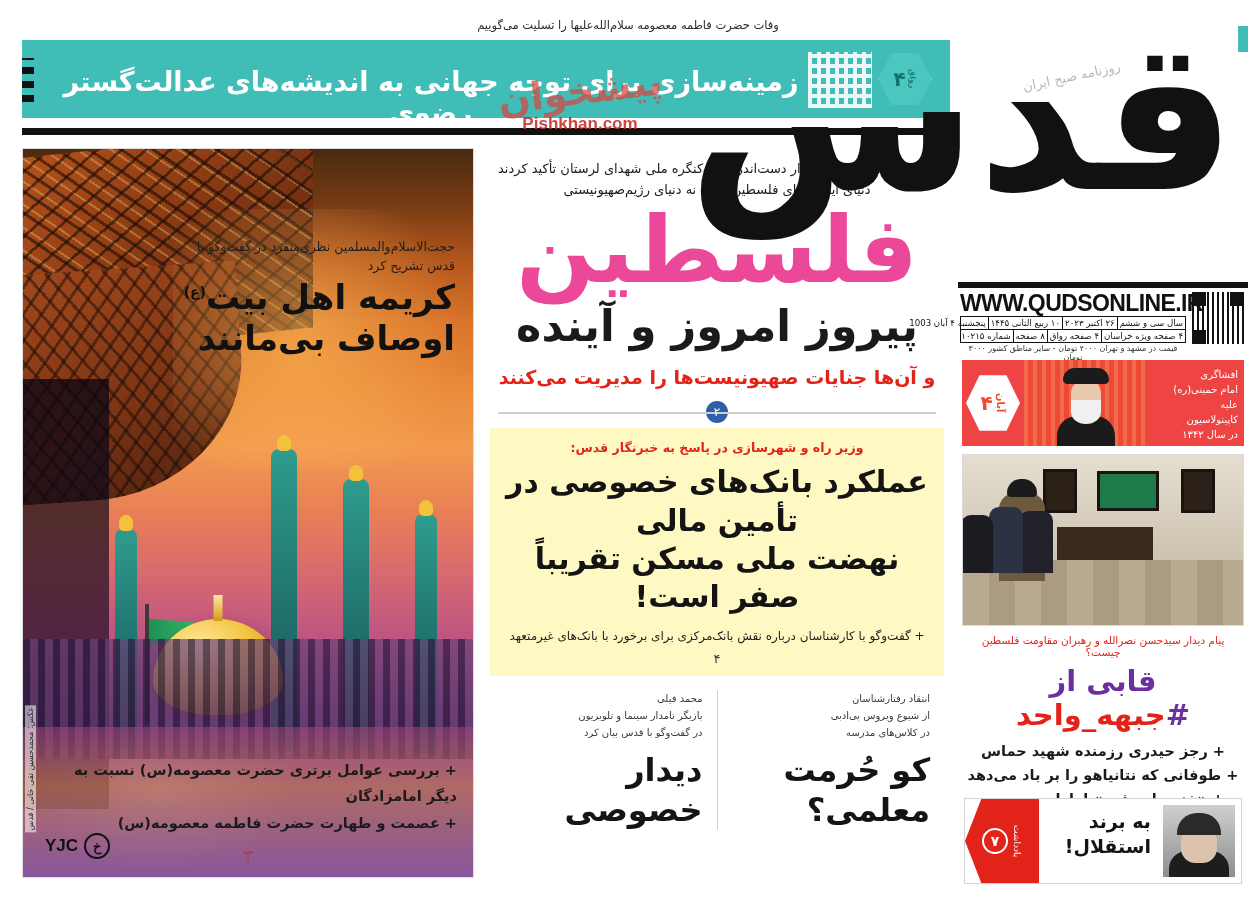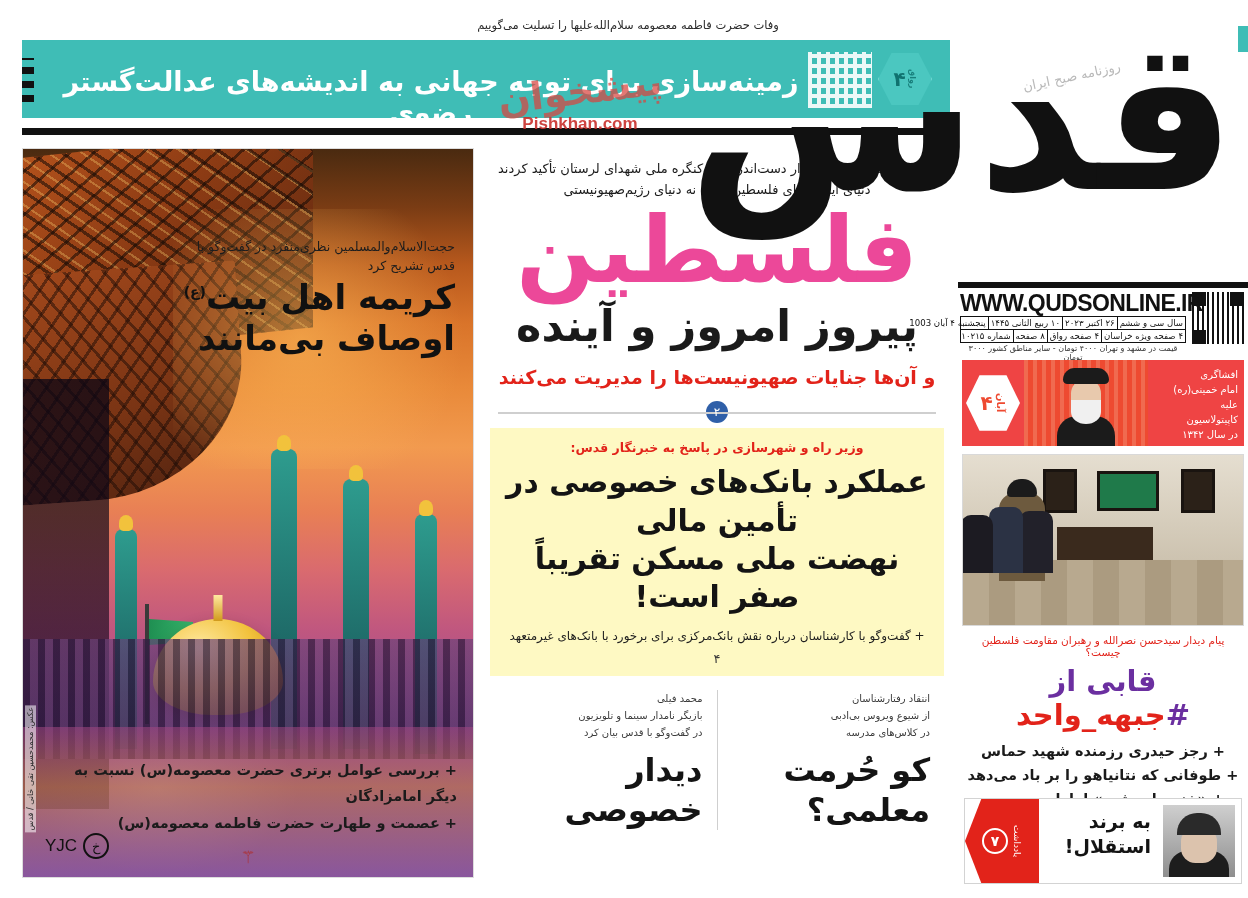--- a/index.html
+++ b/index.html
@@ -165,21 +165,21 @@
     font-size: 34px; font-weight:bold; color:#111; line-height: 1.22; direction:rtl; z-index:6;
     letter-spacing:-.5px;
   }
   .photo-headline .sup { font-size: 14px; vertical-align: super; }
   .photo-bullets {
     position:absolute; right: 16px; left: 16px; bottom: 40px; text-align:right;
     font-size: 14.5px; font-weight:bold; color:#1b1b1b; line-height:1.85; direction:rtl; z-index:6;
   }
   .yjc {
     position:absolute; left: 22px; bottom: 18px; z-index:6;
-    font-family:"Liberation Sans",sans-serif; font-weight:normal; font-size:17px; color:#111;
+    font-family:"Liberation Sans",sans-serif; font-weight:bold; font-size:17px; color:#111;
     display:flex; align-items:center; gap:6px; direction:ltr;
   }
   .yjc .seal {
     width: 26px; height: 26px; border-radius:50%; border:2px solid #111;
     display:flex; align-items:center; justify-content:center; font-size:13px;
   }
   .photo-seal {
     position:absolute; left: 50%; bottom: 8px; transform: translateX(-50%);
     width: 20px; height: 22px; z-index: 6; color:#b3261e; font-size: 17px; text-align:center;
   }

